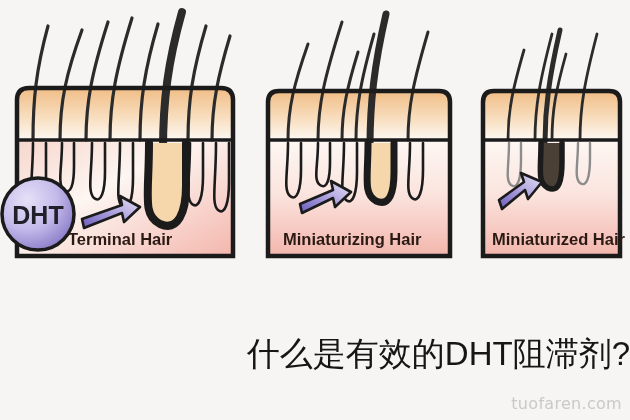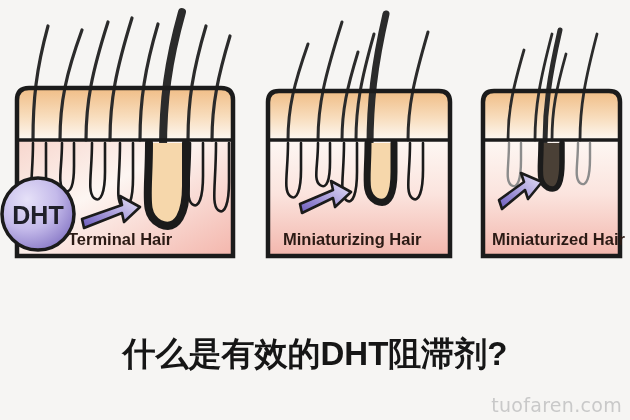--- a/index.html
+++ b/index.html
@@ -7,31 +7,31 @@
     width:630px;height:420px;
     background:#f6f5f3;
     font-family:"Liberation Sans", sans-serif;
     overflow:hidden;
     position:relative;
   }
   #stage{position:absolute;inset:0;padding-left:20px;}
   .diagram{position:absolute;left:0;top:0;width:630px;height:300px;}
   .caption{
     position:absolute;left:0;top:336px;width:630px;
-    text-align:center;
+    text-align:right;
     font-size:33px;
-    font-weight:bold;
+    font-weight:normal;
     color:#161616;
     letter-spacing:0px;
     line-height:1.1;
     white-space:nowrap;
   }
   .watermark{
     position:absolute;right:8px;top:394px;
-    font-size:19px;
+    font-size:16px;
     color:#c9c9c9;
     font-family:"DejaVu Sans", sans-serif;
     letter-spacing:0.3px;
   }
   .panel-label{
     font-family:"Liberation Sans", sans-serif;
     font-weight:bold;
     fill:#2b1a14;
   }
   .dht-text{

